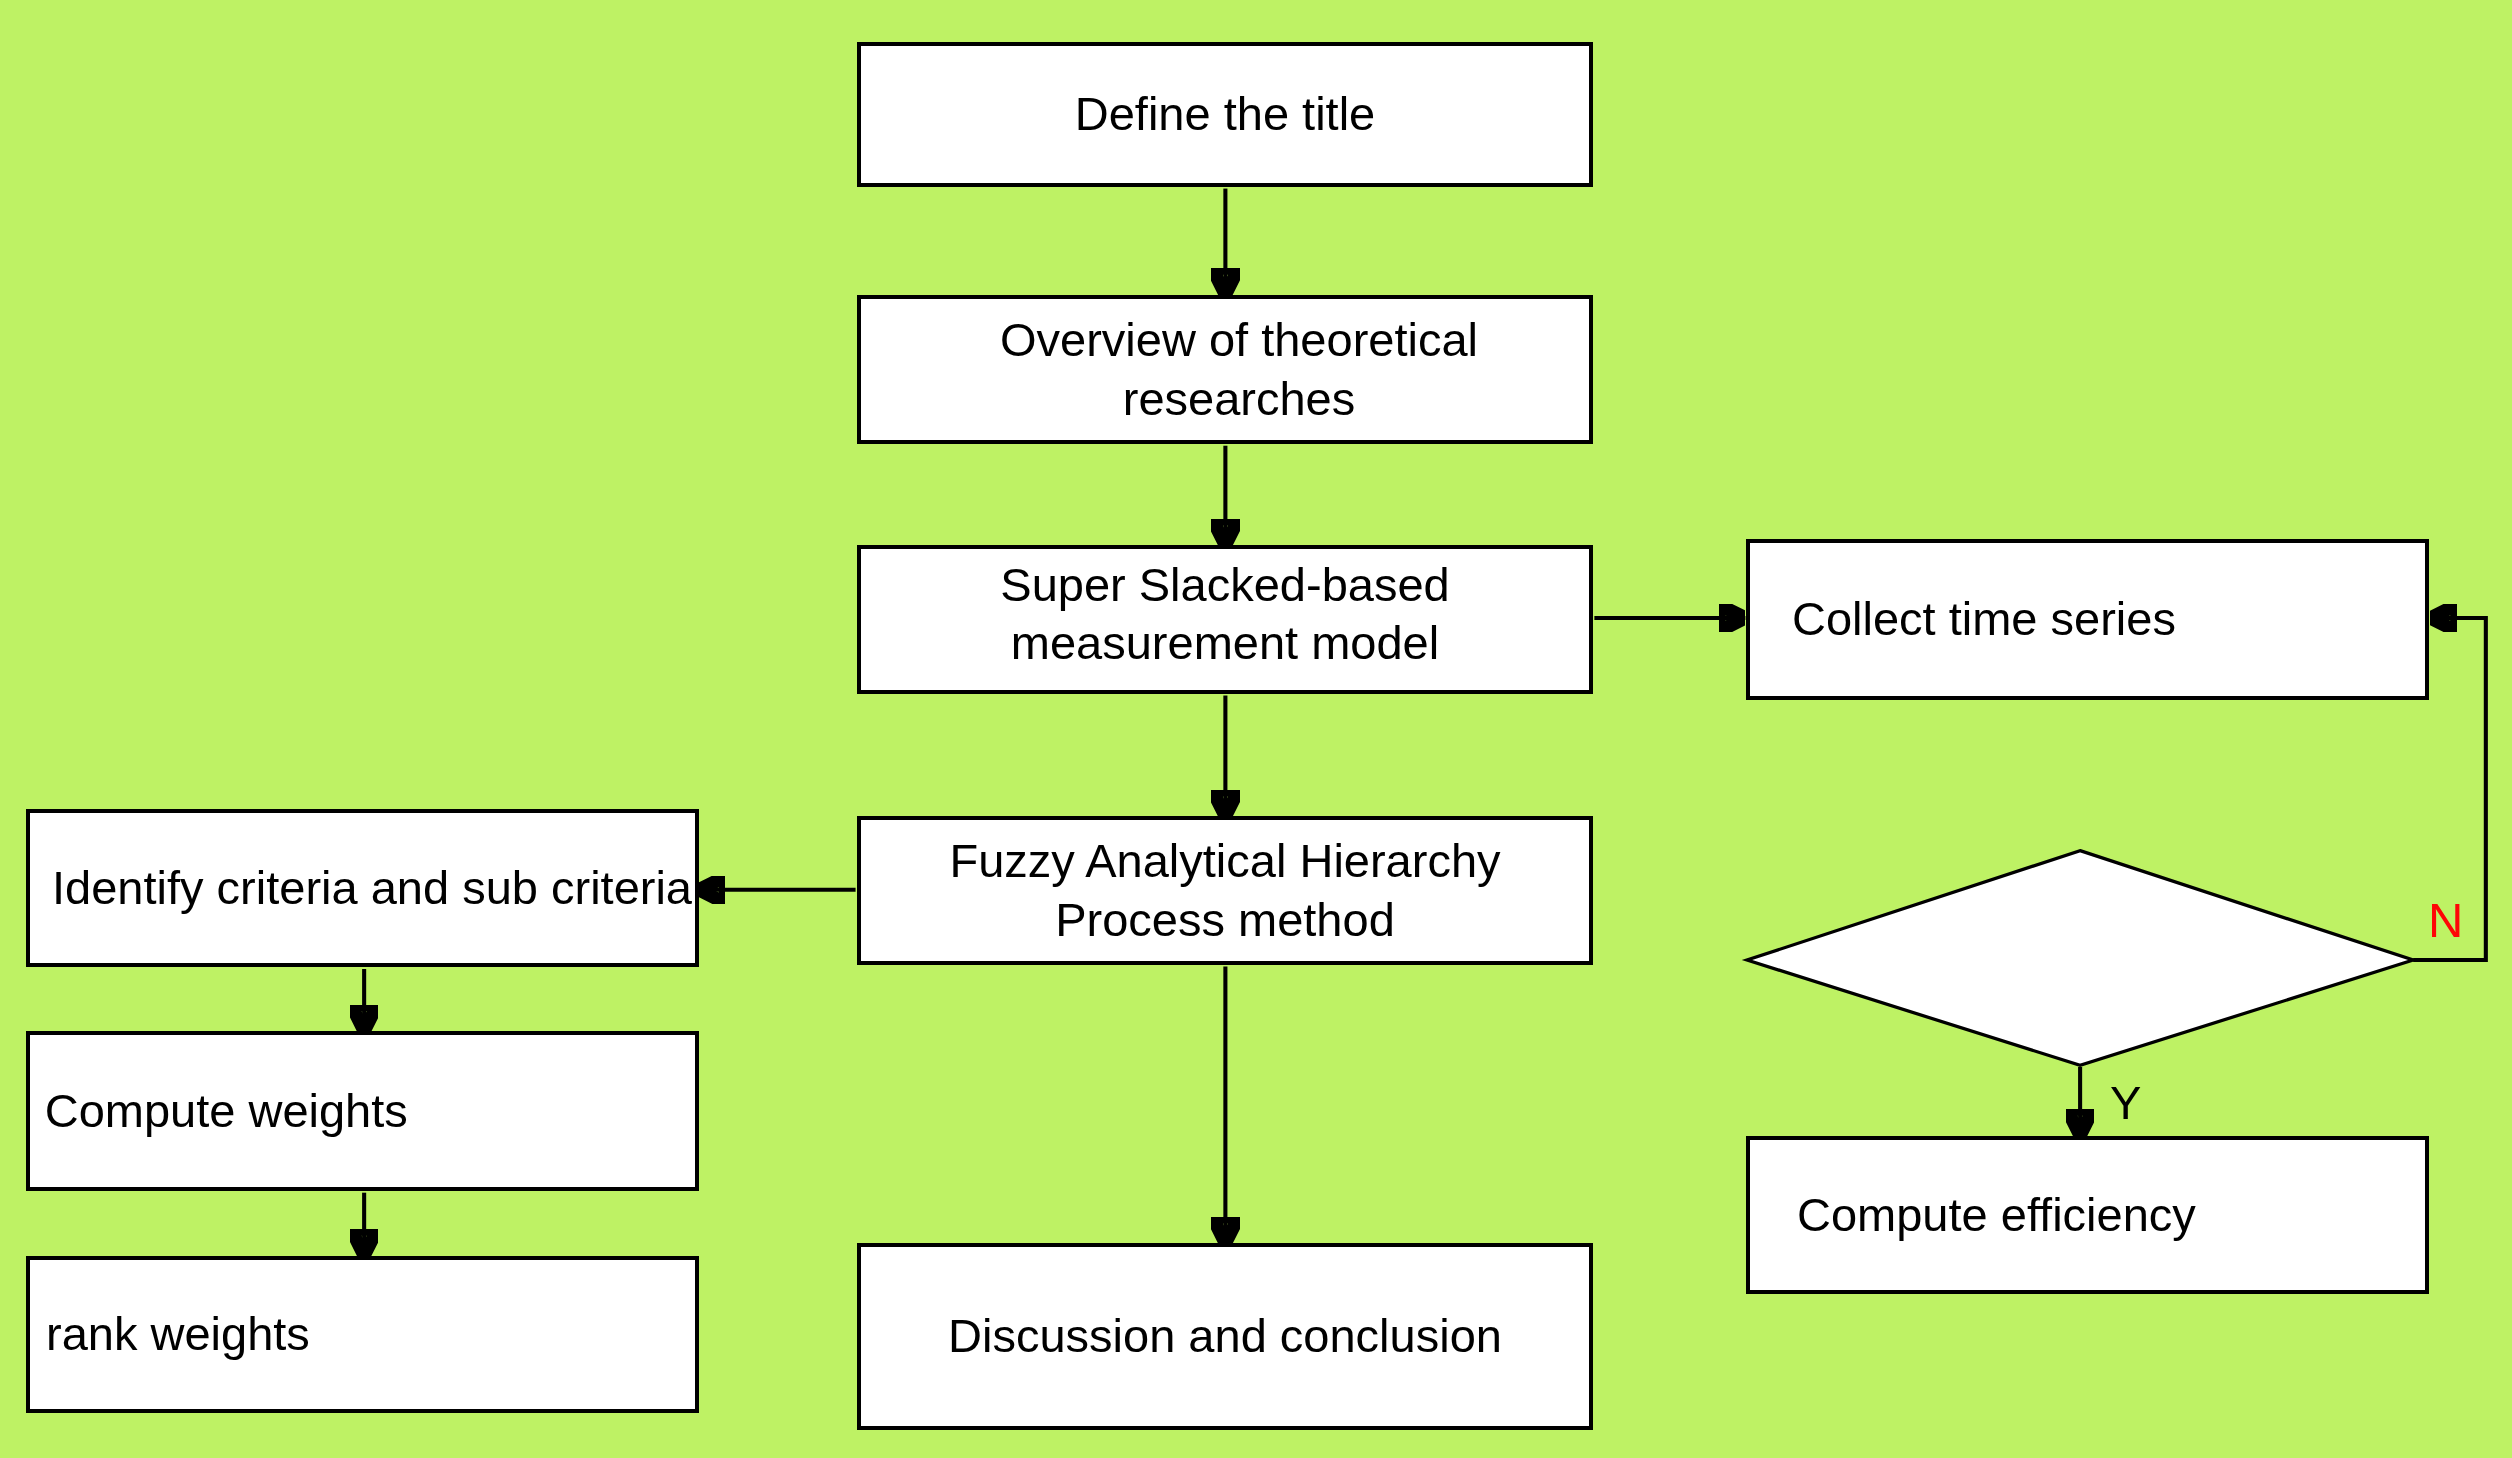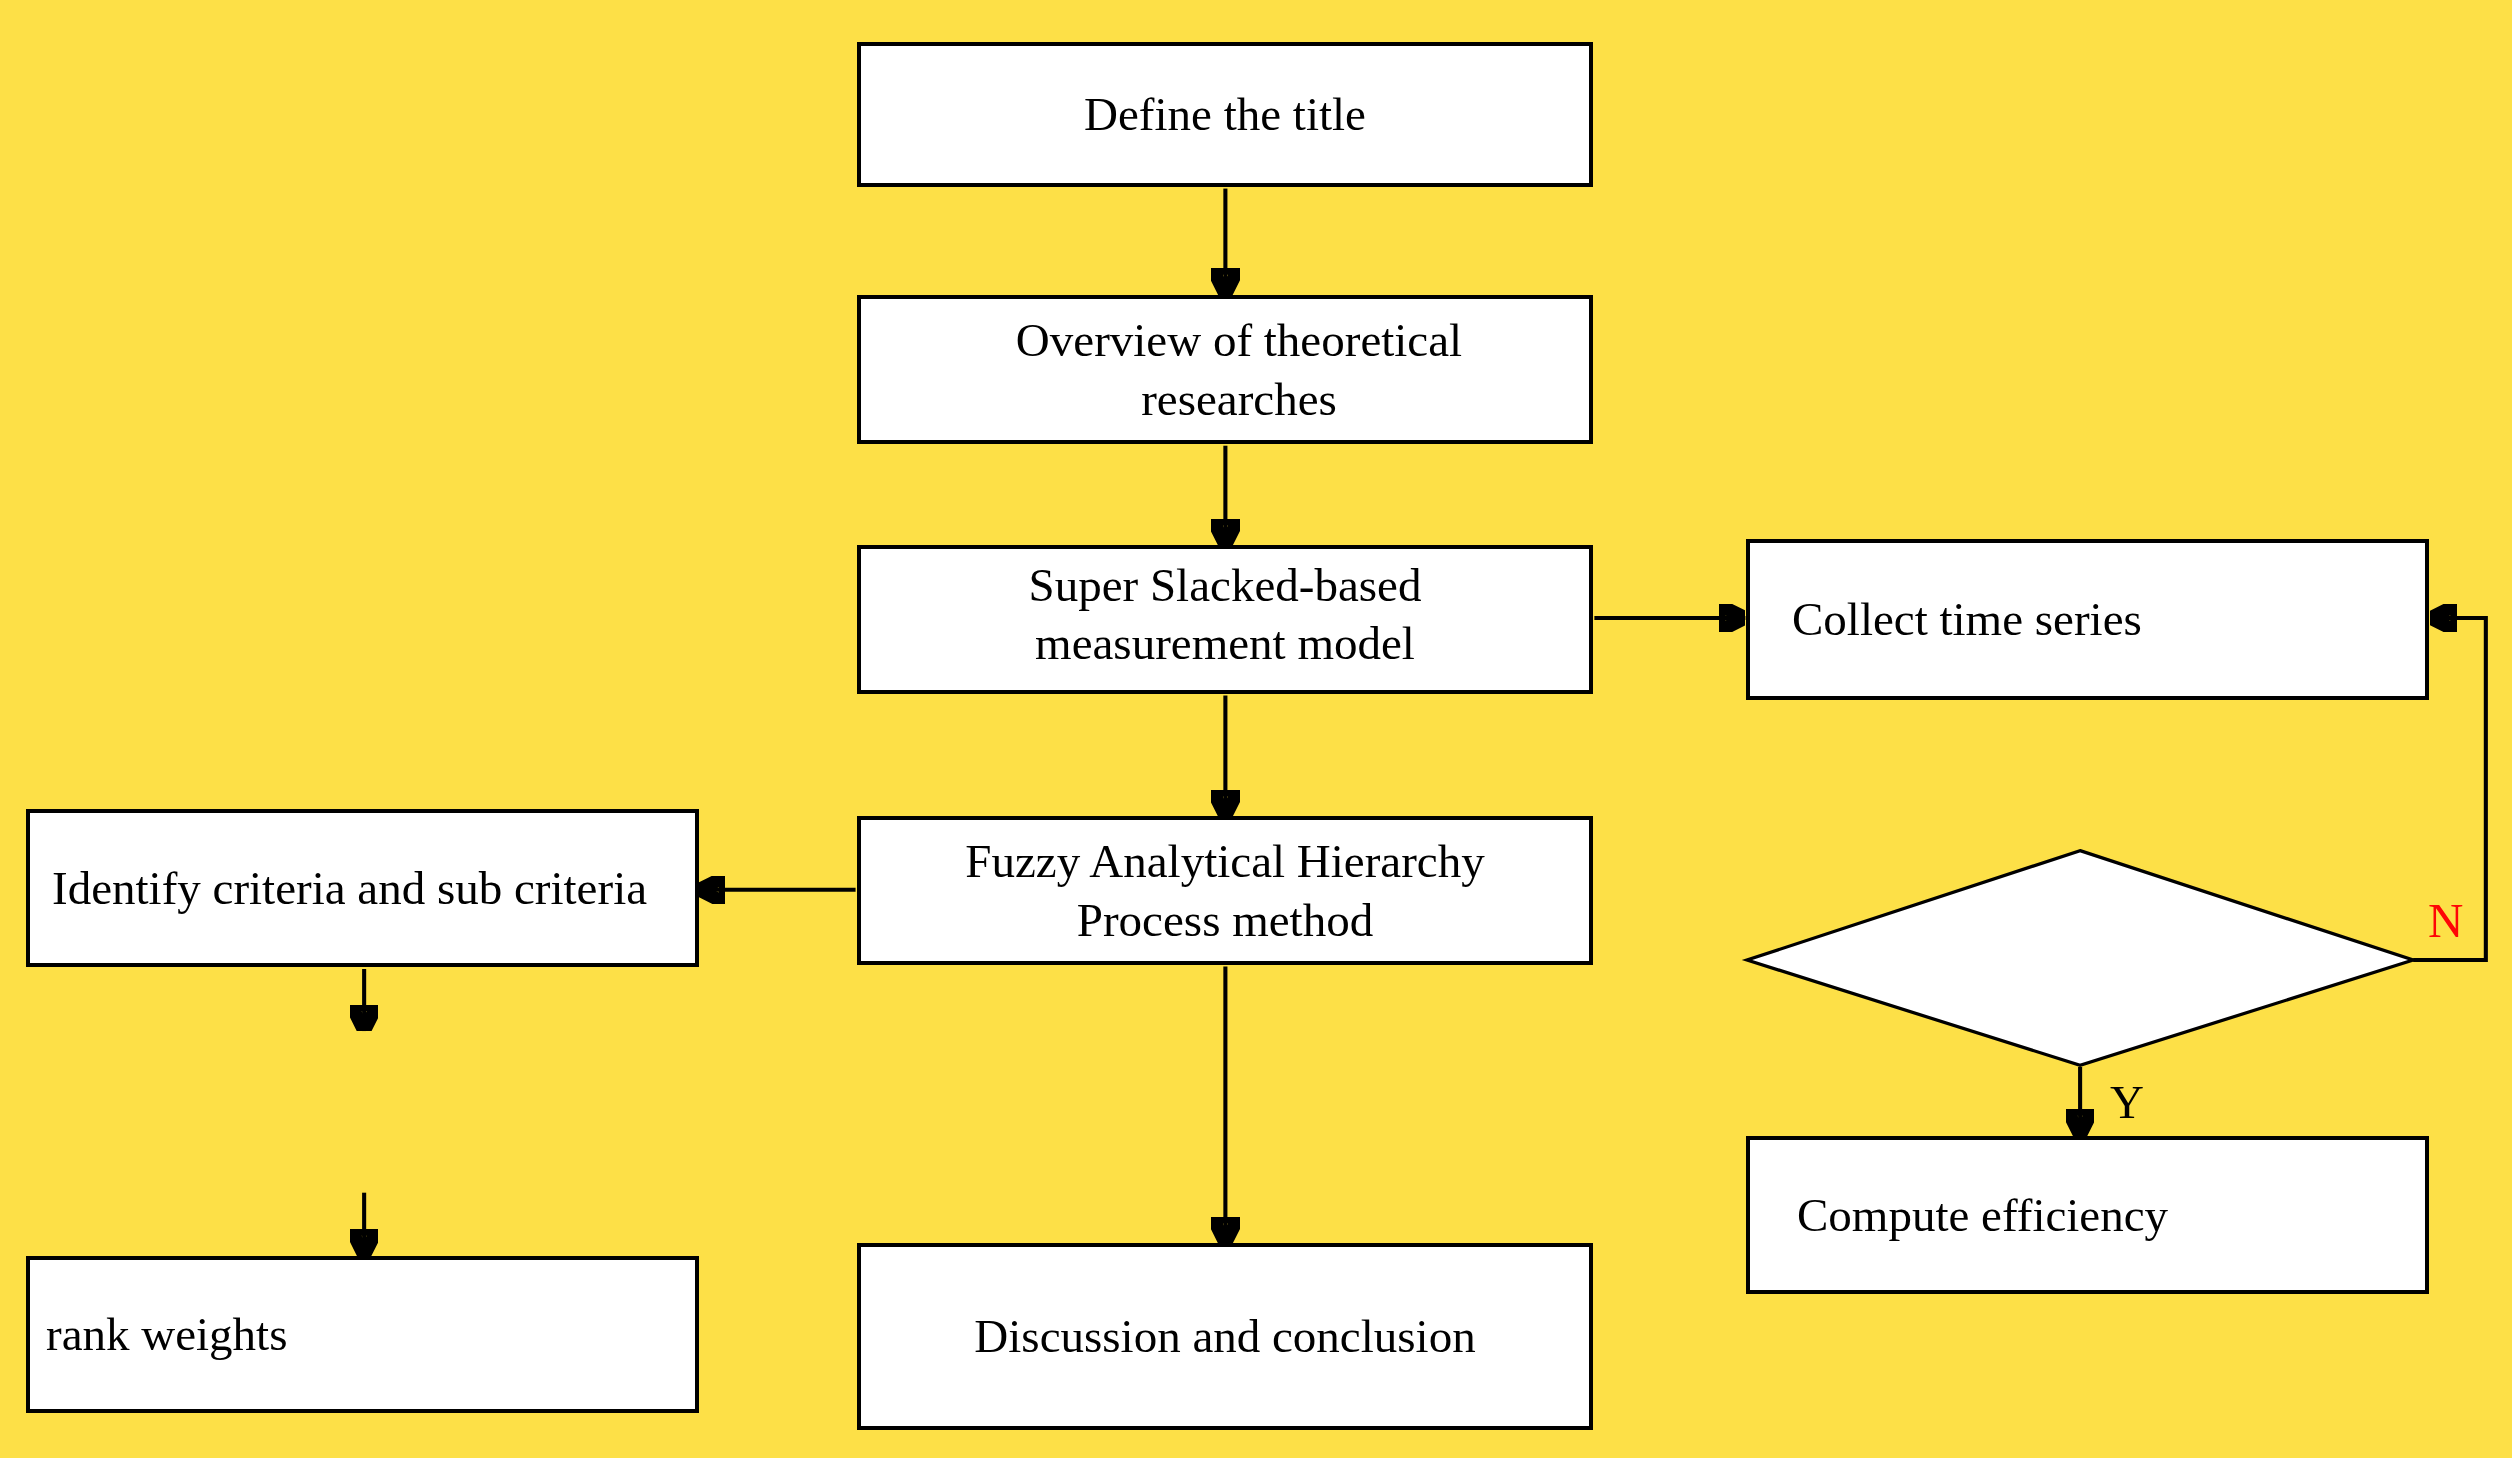--- a/index.html
+++ b/index.html
@@ -4,22 +4,22 @@
 <style>
   html, body {
     margin: 0;
     padding: 0;
     background: #ffffff;
   }
   .canvas {
     position: relative;
     width: 2512px;
     height: 1458px;
-    background: #fde047;
-    font-family: Liberation Serif, serif;
+    background: #bef264;
+    font-family: Liberation Sans, sans-serif;
     color: #000000;
     overflow: hidden;
   }
   .connector-layer {
     position: absolute;
     left: 0;
     top: 0;
     width: 2512px;
     height: 1458px;
   }
@@ -126,20 +126,23 @@
   </div>
 
   <div class="node n-identify">
     <span class="lbl">Identify criteria and sub criteria</span>
   </div>
 
   <div class="node center-text n-fuzzy">
     <span class="lbl">Fuzzy Analytical Hierarchy Process method</span>
   </div>
 
+  <div class="node n-cweights">
+    <span class="lbl">Compute weights</span>
+  </div>
 
   <div class="node n-rweights">
     <span class="lbl">rank weights</span>
   </div>
 
   <div class="node center-text n-discussion">
     <span class="lbl">Discussion and conclusion</span>
   </div>
 
   <div class="node n-ceff">

